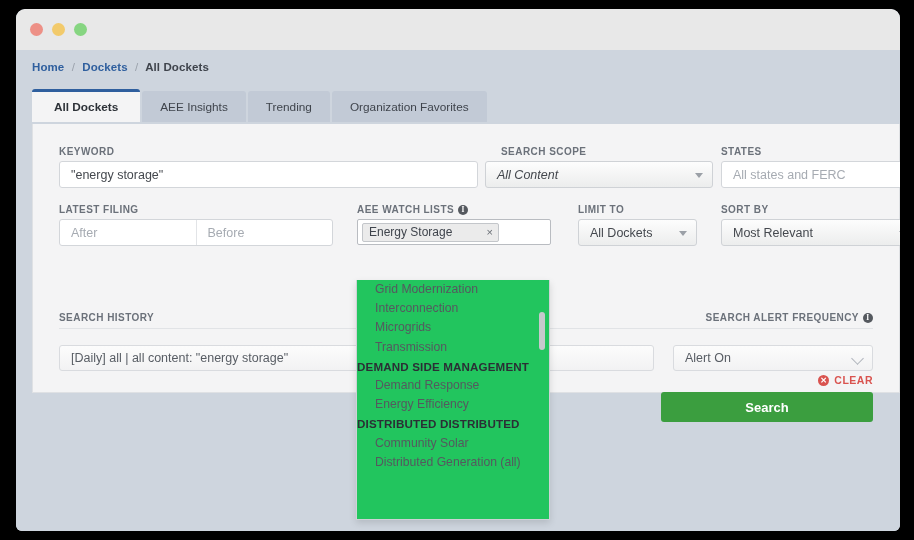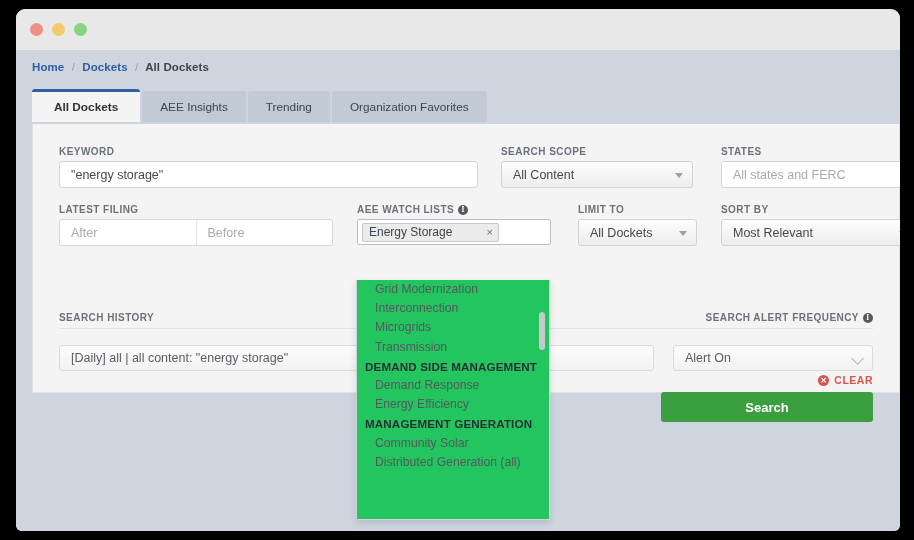--- a/index.html
+++ b/index.html
@@ -210,21 +210,20 @@
     line-height: 19.2px;
     padding-left: 18px;
     font-size: 12.2px;
     color: #55595f;
     cursor: pointer;
     white-space: nowrap;
   }
   .dd-group {
     height: 19.2px;
     line-height: 19.2px;
-    padding-left: 8px;
     font-size: 11.6px;
     font-weight: bold;
     color: #2b2f35;
     letter-spacing: .15px;
     white-space: nowrap;
   }
   #dd-track {
     position: absolute;
     right: 2px; top: 2px;
     width: 9px; bottom: 2px;
@@ -336,21 +335,21 @@
       </div>
 
       <div id="card">
 
         <div class="lbl" style="left:26px;top:22px;">KEYWORD</div>
         <div class="fld" style="left:26px;top:37px;width:419px;">
           <span>"energy storage"</span>
         </div>
 
         <div class="lbl" style="left:468px;top:22px;">SEARCH SCOPE</div>
-        <div class="fld grey" style="left:468px;top:37px;width:192px;">
+        <div class="fld grey" style="left:452px;top:37px;width:228px;font-style:italic;">
           <span>All Content</span>
           <span class="caret"></span>
         </div>
 
         <div class="lbl" style="left:688px;top:22px;">STATES</div>
         <div class="fld ph" style="left:688px;top:37px;width:196px;">
           <span>All states and FERC</span>
         </div>
 
         <div class="lbl" style="left:26px;top:80px;">LATEST FILING</div>
@@ -410,21 +409,21 @@
 
       <div id="dropdown">
         <div id="dd-list">
             <div class="dd-item">Grid Modernization</div>
             <div class="dd-item">Interconnection</div>
             <div class="dd-item">Microgrids</div>
             <div class="dd-item">Transmission</div>
             <div class="dd-group">DEMAND SIDE MANAGEMENT</div>
             <div class="dd-item">Demand Response</div>
             <div class="dd-item">Energy Efficiency</div>
-            <div class="dd-group">MANAGEMENT GENERATION</div>
+            <div class="dd-group">DISTRIBUTED DISTRIBUTED</div>
             <div class="dd-item">Community Solar</div>
             <div class="dd-item">Distributed Generation (all)</div>
           </div>
         <div id="dd-track">
           <div id="dd-thumb"></div>
         </div>
       </div>
 
     </div>
   </div>

